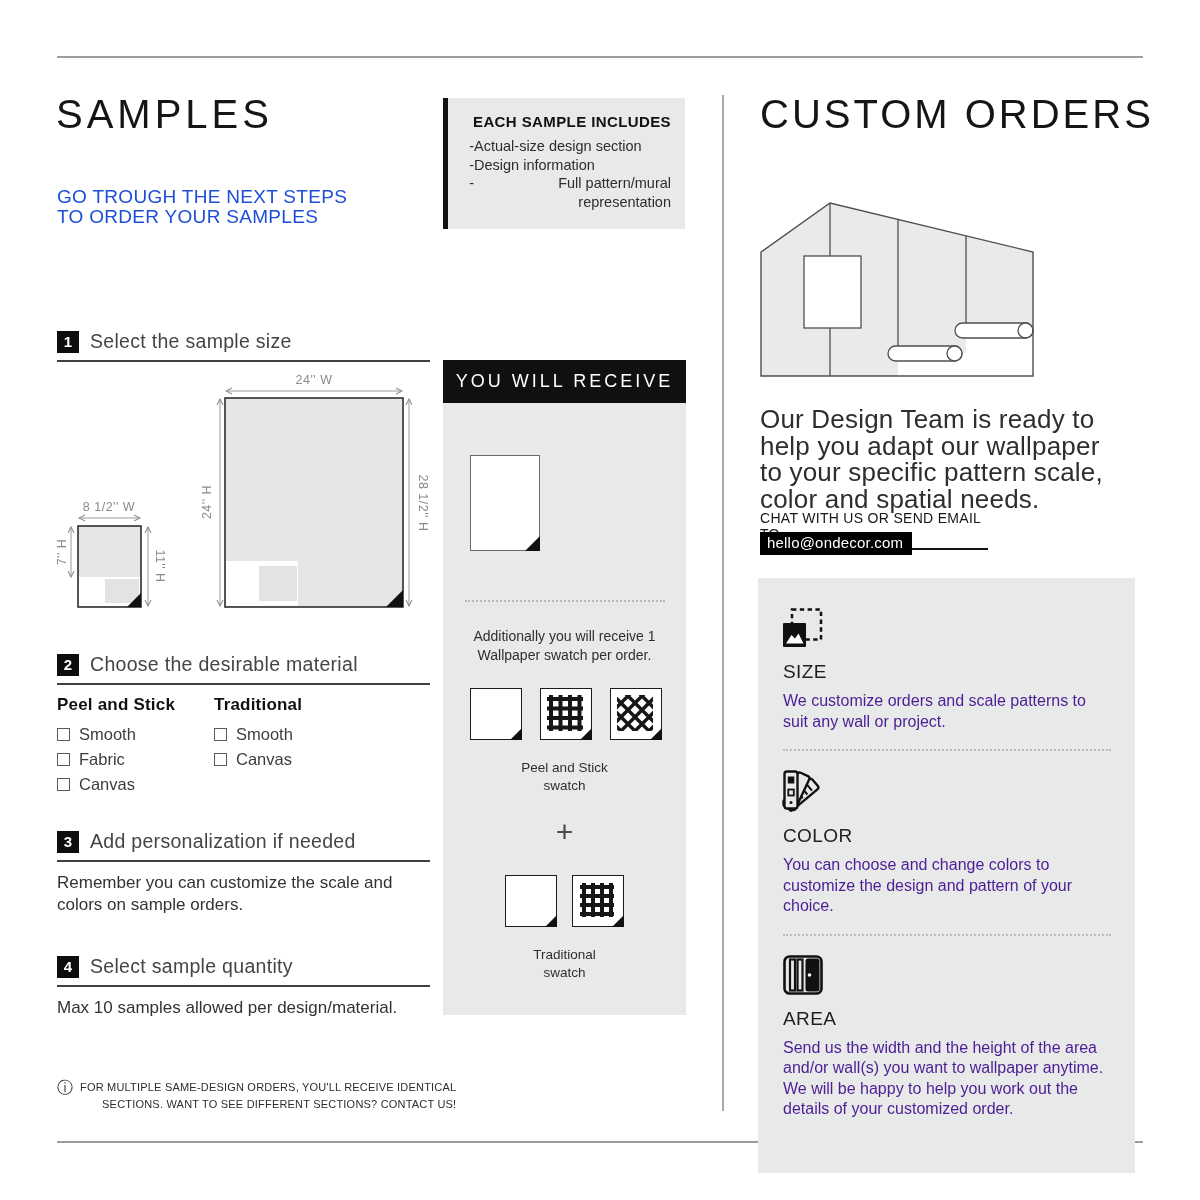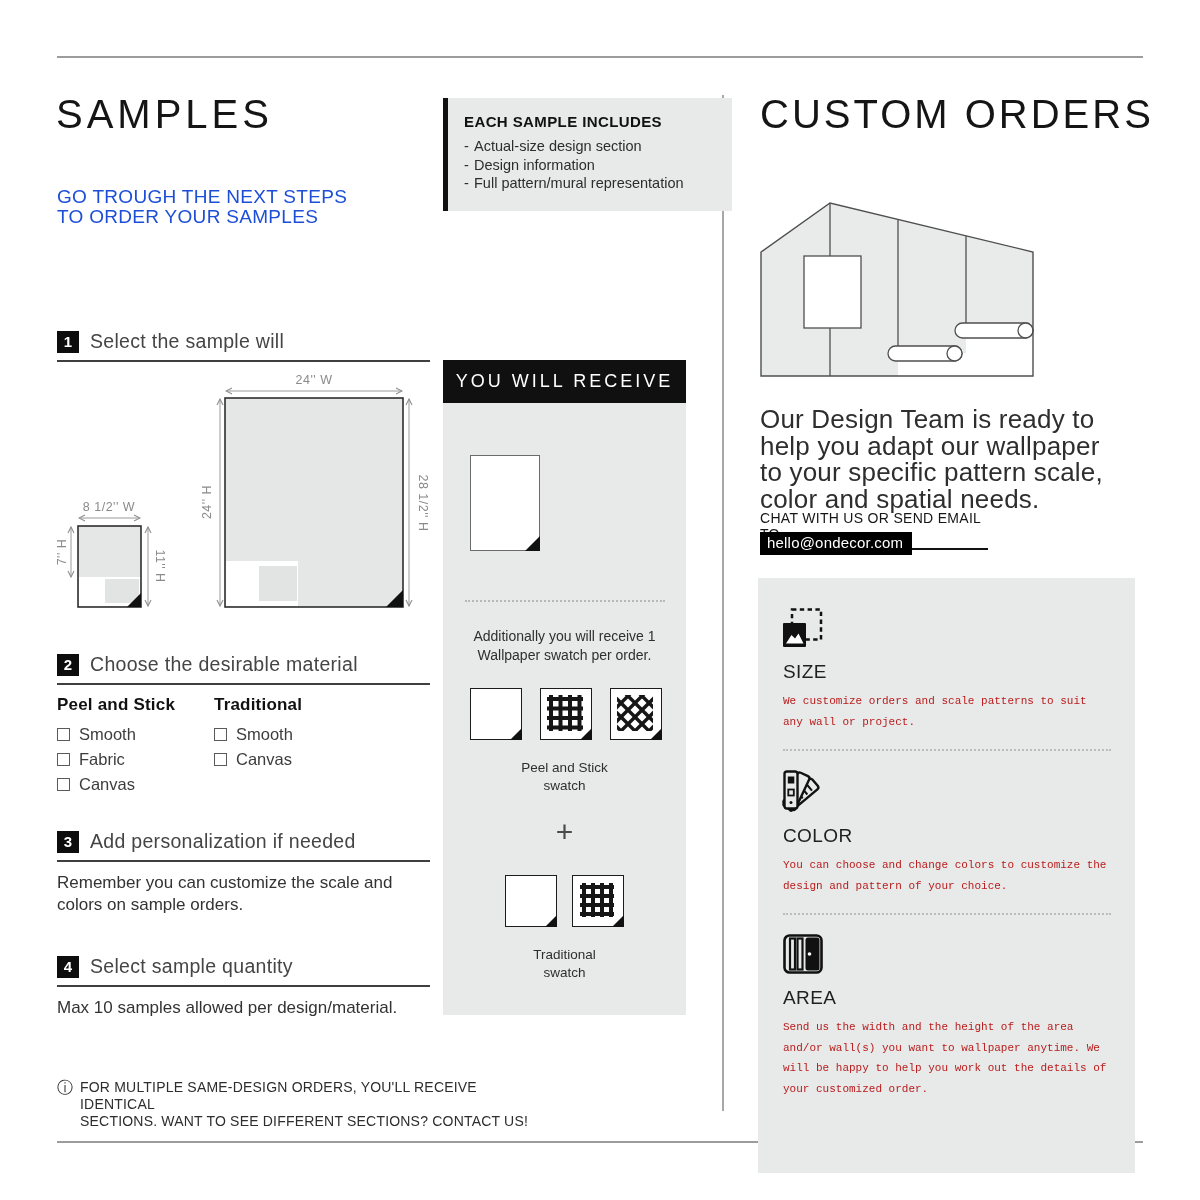--- a/index.html
+++ b/index.html
@@ -7,41 +7,41 @@
         font-family:"Liberation Sans", sans-serif;color:#2e2e2e;overflow:hidden;}
   .abs{position:absolute;}
   .rule{position:absolute;height:2px;background:#9c9c9c;}
   .vdivider{position:absolute;width:2px;background:#a8a8a8;}
   svg{display:block;overflow:visible;}
 
   
   .big-title{font-size:40px;letter-spacing:4px;font-weight:500;color:#151515;white-space:nowrap;}
   .subtitle{font-size:19px;line-height:20px;letter-spacing:.3px;color:#1d4ed8;white-space:pre-line;}
 
-  .includes-box{left:443px;top:98px;width:289px;box-sizing:border-box;background:#e8e9e9;
-                border-left:5px solid #111;padding:15px 14px 18px 16px;}
+  .includes-box{left:443px;top:98px;width:242px;box-sizing:border-box;background:#e8e9e9;
+                border-left:5px solid #111;padding:15px 14px 18px 16px;text-align:right;}
   .includes-box h3{margin:0 0 7px 0;font-size:15px;letter-spacing:.4px;color:#111;font-weight:bold;}
   .inc-item{display:flex;font-size:14.5px;line-height:18.5px;color:#2d2d2d;}
   .inc-item .dash{width:10px;flex:0 0 10px;}
 
   .step{position:absolute;left:57px;width:373px;display:flex;align-items:center;gap:11px;
         padding-bottom:7px;border-bottom:2px solid #3f3f3f;box-sizing:border-box;}
   .step .badge{width:22px;height:22px;background:#0d0d0d;color:#fff;font-size:15px;font-weight:bold;
                display:flex;align-items:center;justify-content:center;flex:0 0 22px;}
   .step .stitle{font-size:19.5px;letter-spacing:.3px;color:#454545;white-space:nowrap;}
 
   .mat-col{position:absolute;top:695px;}
   .mat-col h4{margin:0 0 10px 0;font-size:17px;color:#111;font-weight:bold;letter-spacing:.2px;}
   .opt{display:flex;align-items:center;gap:9px;font-size:16.5px;color:#3d3d3d;margin-bottom:6px;}
   .cbx{width:11px;height:11px;border:1.5px solid #5a5a5a;flex:0 0 11px;}
 
   .body-text{font-size:17px;line-height:22px;color:#333;}
   .footnote{left:57px;top:1079px;width:480px;display:flex;gap:7px;}
   .footnote .ft-icon{font-size:16px;line-height:17px;color:#2d2d2d;}
-  .footnote .ft-text{font-size:14px;line-height:17px;letter-spacing:.2px;color:#2d2d2d;}
+  .footnote .ft-text{font-size:11px;line-height:17px;letter-spacing:.2px;color:#2d2d2d;text-align:right;}
 
   
   .receive-header{left:443px;top:360px;width:243px;height:43px;background:#101010;color:#fff;
                   display:flex;align-items:center;justify-content:center;font-size:18px;letter-spacing:3px;}
   .receive-panel{left:443px;top:403px;width:243px;height:612px;background:#e8e9e9;}
   .sheet-icon{position:absolute;left:27px;top:52px;width:70px;height:96px;background:#fff;
               border:1px solid #6b6b6b;box-sizing:border-box;}
   .fold{position:absolute;right:-1px;bottom:-1px;width:0;height:0;
         border-bottom:15px solid #111;border-left:15px solid transparent;}
   .fold.sm{border-bottom-width:12px;border-left-width:12px;}
@@ -57,21 +57,21 @@
   .plus{position:absolute;left:0;width:100%;text-align:center;font-size:30px;font-weight:300;color:#4a4a4a;}
 
   
   .intro{left:760px;top:406px;width:368px;font-size:26px;line-height:26.5px;letter-spacing:.2px;color:#2e2e2e;}
   .chat-label{left:760px;top:510px;width:228px;font-size:14px;letter-spacing:.3px;color:#161616;
               border-bottom:2px solid #111;padding-bottom:6px;}
   .email-chip{left:760px;top:532px;background:#000;color:#fff;font-size:15px;padding:2px 9px 4px 7px;letter-spacing:.2px;}
   .features-panel{left:758px;top:578px;width:377px;height:595px;background:#e8e9e9;box-sizing:border-box;
                   padding:30px 24px 0 25px;}
   .feature h5{margin:13px 0 8px 0;font-size:19px;font-weight:400;letter-spacing:.4px;color:#1f1f1f;}
-  .feature p{margin:0;font-size:11px;line-height:20.5px;color:#b91c1c;font-family:Liberation Mono, monospace;}
+  .feature p{margin:0;font-size:16px;line-height:20.5px;color:#4c1d95;}
   .feat-div{margin:17px 0 19px 0;border-top:2px dotted #bcbcbc;}
 </style>
 </head>
 <body>
 
 <div class="page">
 
   <div class="rule" style="left:57px;top:56px;width:1086px;"></div>
   <div class="rule" style="left:57px;top:1141px;width:1086px;"></div>
   <div class="vdivider" style="left:722px;top:95px;height:1016px;"></div>
@@ -91,21 +91,21 @@
       <span>Design information</span>
     </div>
     <div class="inc-item">
       <span class="dash">-</span>
       <span>Full pattern/mural representation</span>
     </div>
   </div>
 
   <div class="step" style="top:330px;">
     <span class="badge">1</span>
-    <span class="stitle">Select the sample will</span>
+    <span class="stitle">Select the sample size</span>
   </div>
 
   <svg class="abs" style="left:57px;top:368px;" width="380" height="248" viewBox="0 0 380 248">
     <defs>
       <marker id="ar" viewBox="0 0 8 8" markerWidth="8" markerHeight="8" refX="7" refY="4" orient="auto-start-reverse" markerUnits="userSpaceOnUse">
         <path d="M1 1 L7 4 L1 7" fill="none" stroke="#8f8f8f" stroke-width="1.1"></path>
       </marker>
     </defs>
 
     <g>

